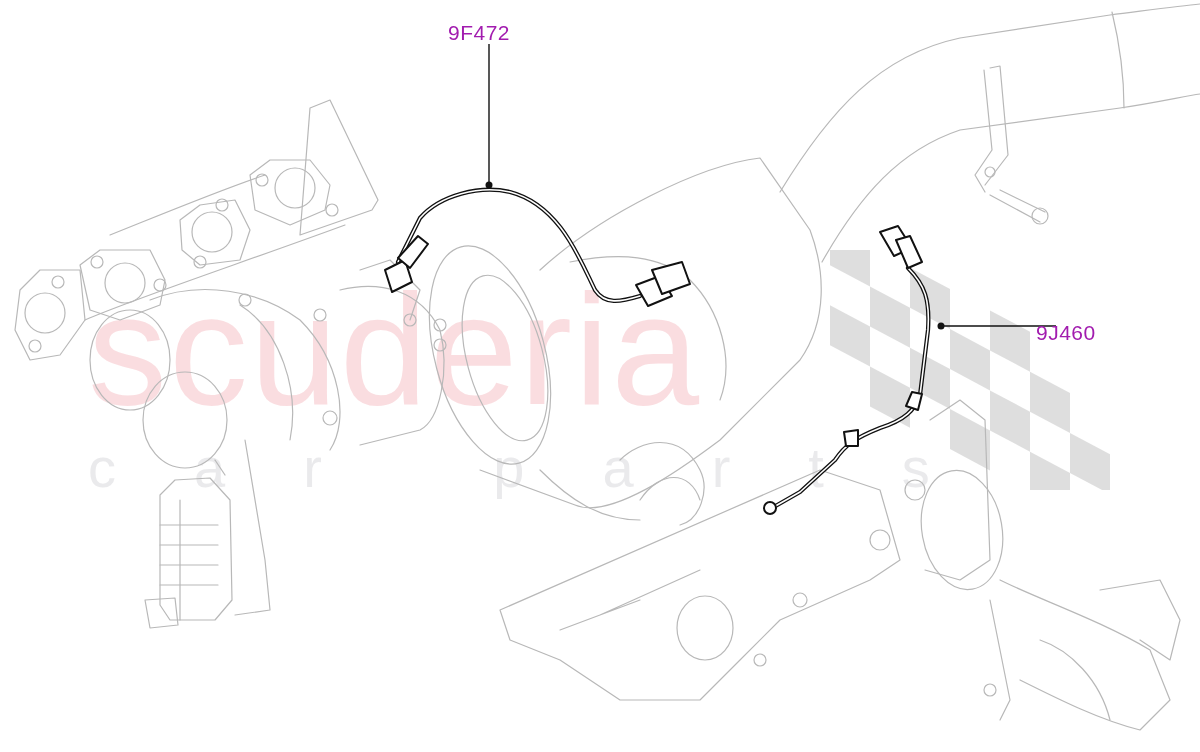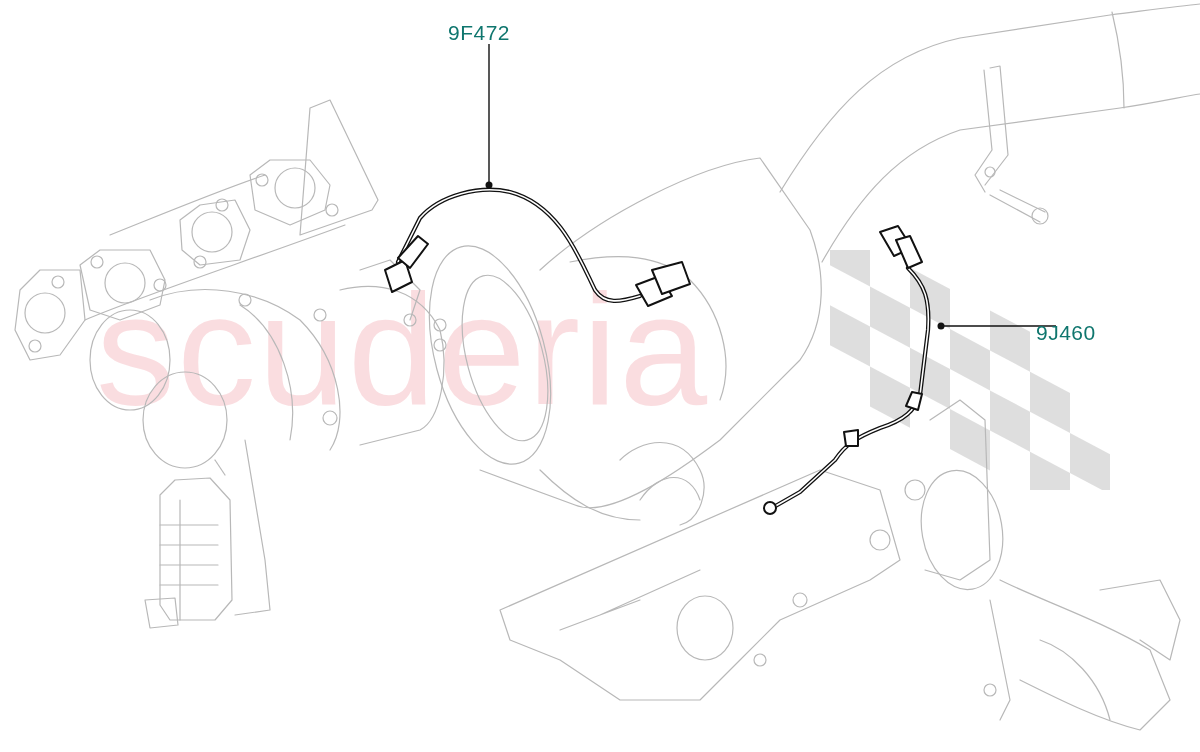--- a/index.html
+++ b/index.html
@@ -6,42 +6,43 @@
     body { width: 1200px; height: 752px; overflow: hidden; position: relative; font-family: "Liberation Sans", sans-serif; }
     .stage { position: absolute; left: 0; top: 0; width: 1200px; height: 752px; }
     svg.drawing { position: absolute; left: 0; top: 0; width: 1200px; height: 752px; }
     .part { fill: none; stroke: #b8b8b8; stroke-width: 1.2; stroke-linejoin: round; stroke-linecap: round; }
     .wire { fill: none; stroke: #111111; stroke-width: 4.2; stroke-linecap: round; stroke-linejoin: round; }
     .wire-core { fill: none; stroke: #ffffff; stroke-width: 1.6; stroke-linecap: round; stroke-linejoin: round; }
     .conn { fill: #ffffff; stroke: #111111; stroke-width: 2; stroke-linejoin: round; }
     .leader { stroke: #111111; stroke-width: 1.4; fill: none; }
     .leader-dot { fill: #111111; }
     .callout {
-      position: absolute; color: #0f766e; font-size: 21px; letter-spacing: 0.5px;
+      position: absolute; color: #a21caf; font-size: 21px; letter-spacing: 0.5px;
       font-family: "Liberation Sans", sans-serif; line-height: 1; white-space: nowrap;
       cursor: pointer;
     }
     .wm-main {
-      position: absolute; left: 96px; top: 270px; font-size: 158px; font-weight: 400;
+      position: absolute; left: 88px; top: 270px; font-size: 158px; font-weight: 400;
       color: rgba(240,150,160,0.32); letter-spacing: 2px; line-height: 1;
       font-family: "Liberation Sans", sans-serif; pointer-events: none;
     }
     .wm-sub {
       position: absolute; left: 88px; top: 440px; font-size: 56px;
       color: rgba(170,170,180,0.25); letter-spacing: 78px; line-height: 1;
       font-family: "Liberation Sans", sans-serif; pointer-events: none;
     }
     .checker { position: absolute; left: 820px; top: 250px; width: 300px; height: 240px; pointer-events: none; }
   </style>
 </head>
 <body>
 
 <div class="stage">
 
   <div class="wm-main">scuderia</div>
+  <div class="wm-sub">car parts</div>
 
   <svg class="checker" viewBox="0 0 300 240">
     <g fill="rgba(160,160,160,0.35)" transform="skewY(28) translate(0,-70)">
       <rect x="10" y="40" width="40" height="40"></rect>
         <rect x="90" y="40" width="40" height="40"></rect>
         <rect x="170" y="40" width="40" height="40"></rect>
       <rect x="50" y="80" width="40" height="40"></rect>
         <rect x="130" y="80" width="40" height="40"></rect>
         <rect x="210" y="80" width="40" height="40"></rect>
       <rect x="10" y="120" width="40" height="40"></rect>

